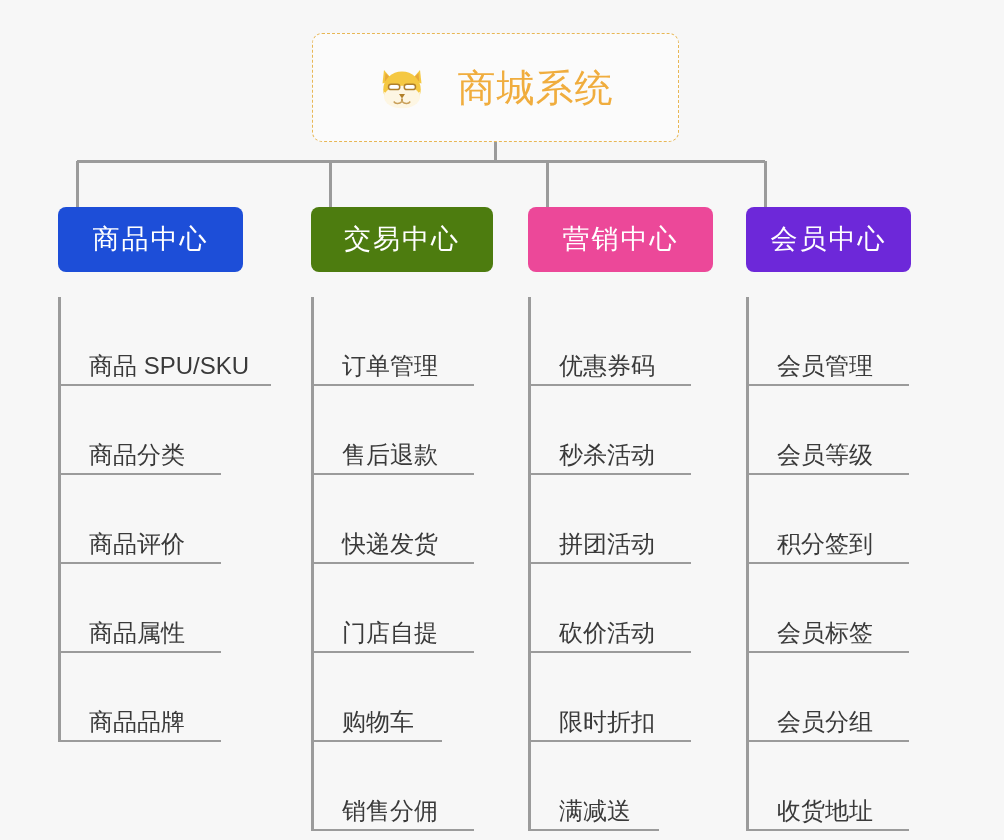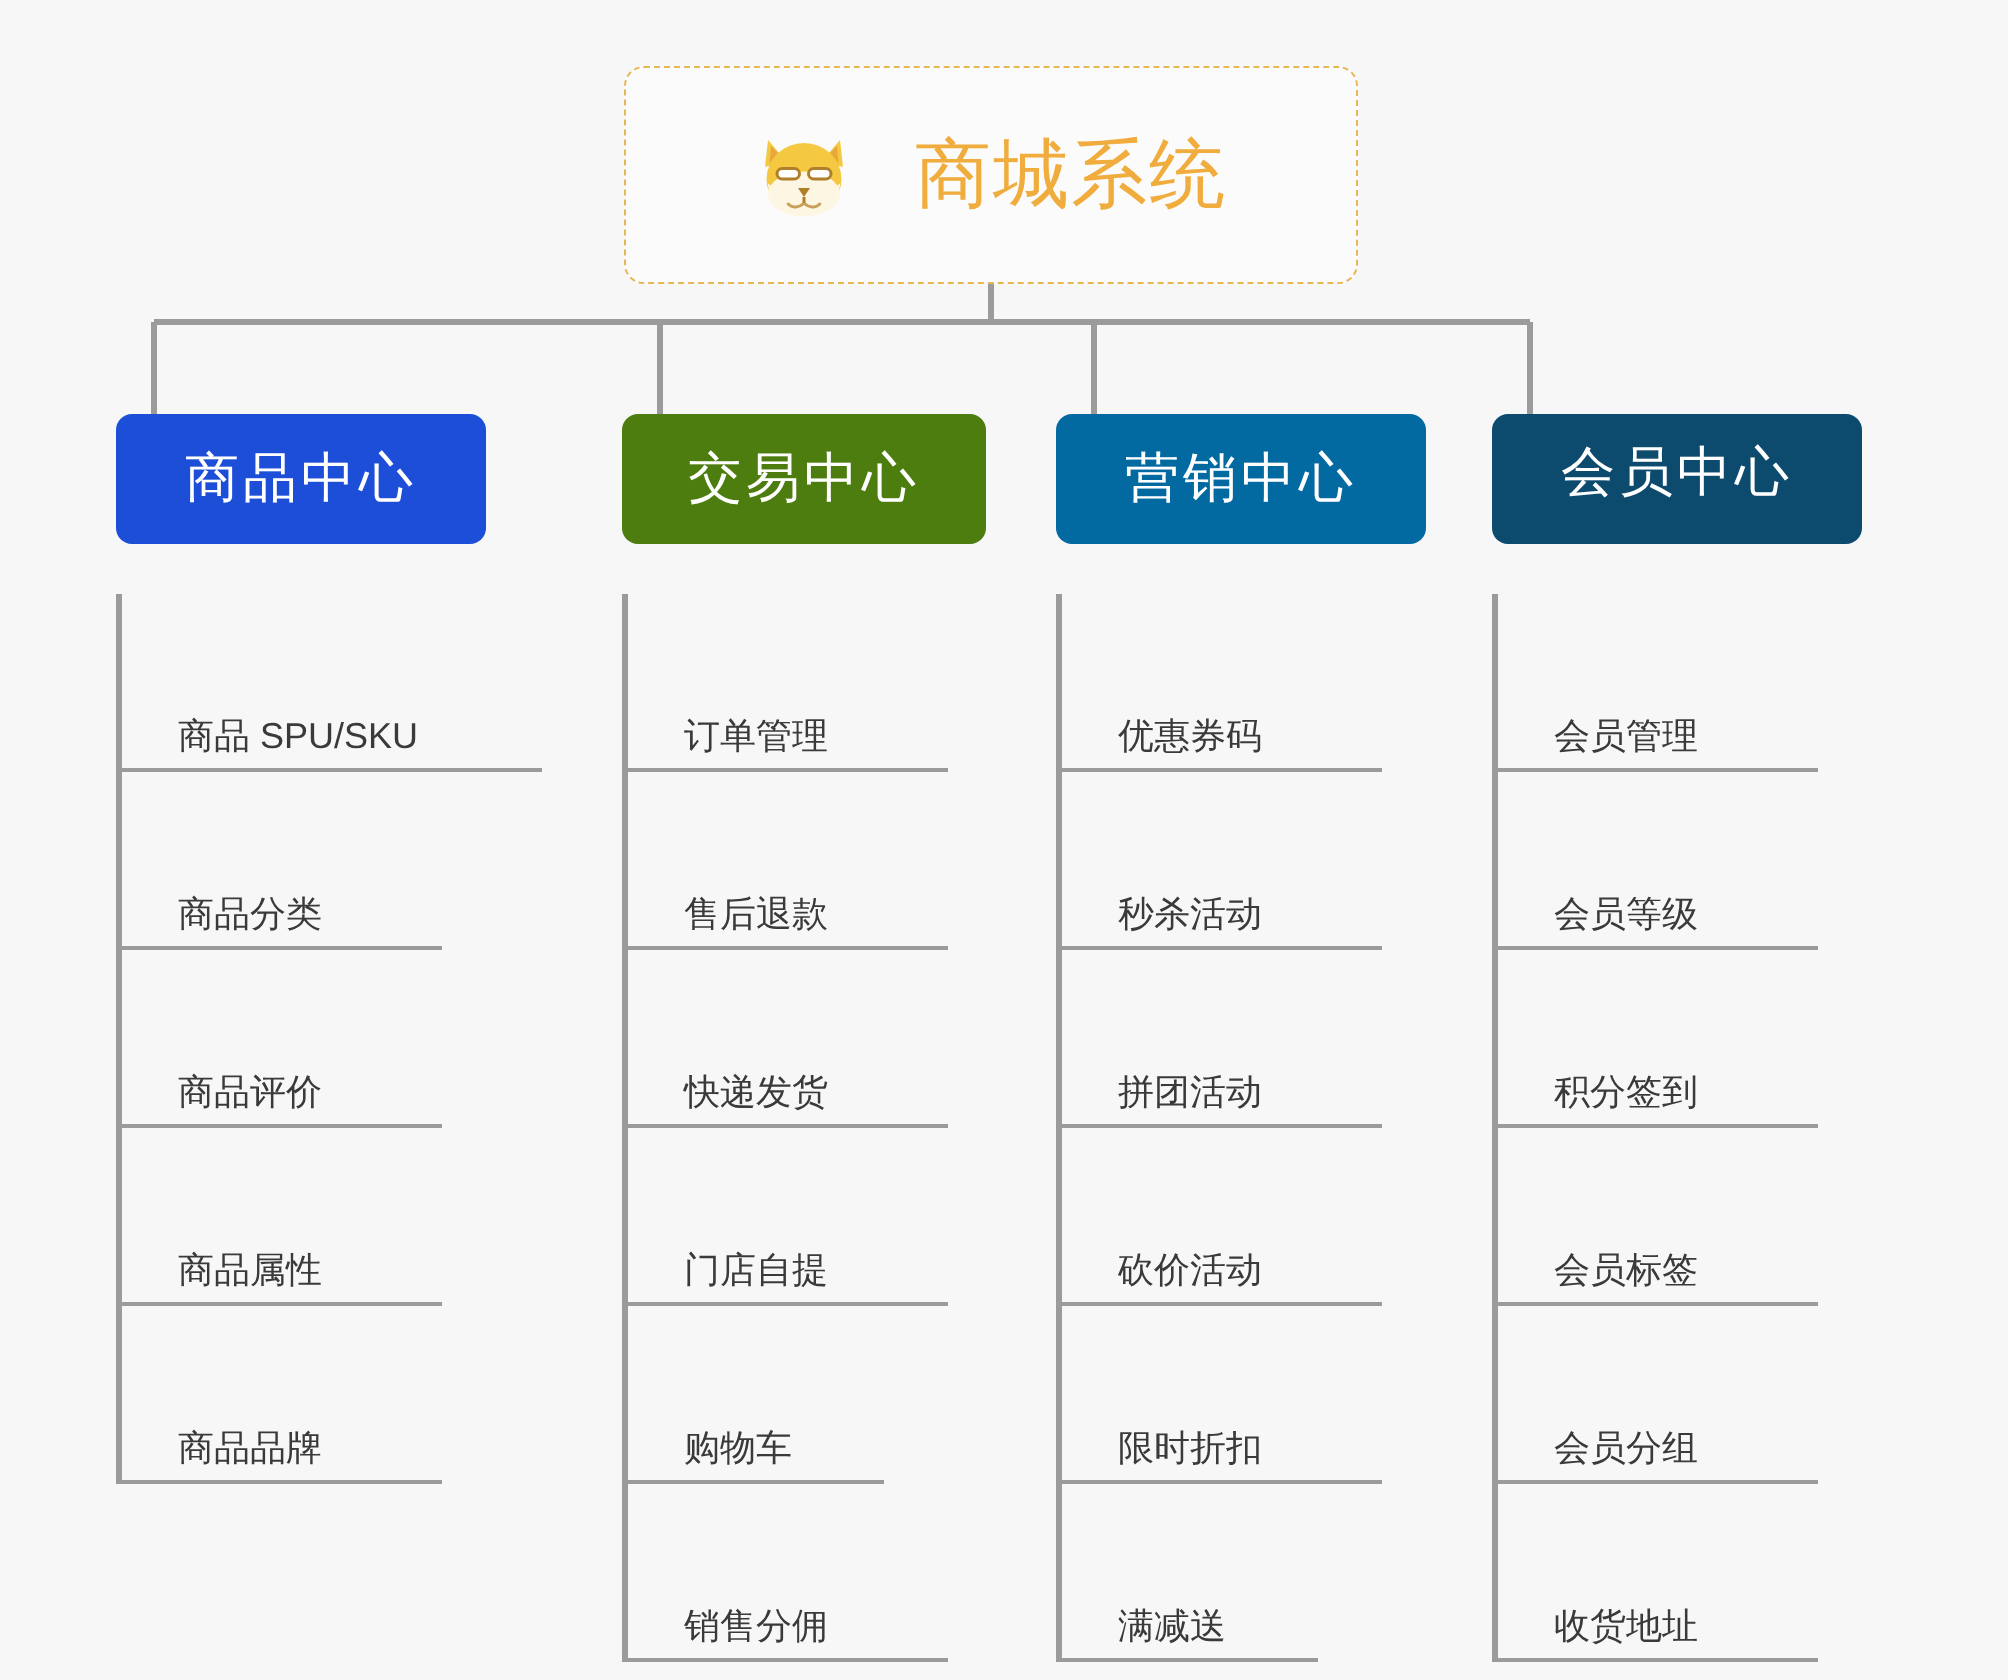--- a/index.html
+++ b/index.html
@@ -89,21 +89,21 @@
     padding-left: 14px;
   }
   .leaf-underline {
     position: absolute;
     left: 0;
     bottom: 0;
     height: 2px;
     background: #9b9b9b;
   }
   .leaf-label {
-    font-size: 18px;
+    font-size: 24px;
     color: #3a3a3a;
     white-space: nowrap;
     padding: 0 14px 7px 14px;
     line-height: 1.1;
   }
 </style>
 </head>
 <body>
 
 <div id="canvas">
@@ -182,21 +182,21 @@
             <span class="leaf-label">购物车</span>
             <div class="leaf-underline" style="width: 128px;"></div>
           </div>
           <div class="leaf-item">
             <span class="leaf-label">销售分佣</span>
             <div class="leaf-underline" style="width: 160px;"></div>
           </div>
         </div>
       </div>
       <div class="column" style="left: 528px; width: 185px;">
-        <div class="cat-header" style="background: #0369a1; width: 185px;">营销中心</div>
+        <div class="cat-header" style="background: #ec4899; width: 185px;">营销中心</div>
         <div class="leaf-list">
           <div class="leaf-item">
             <span class="leaf-label">优惠券码</span>
             <div class="leaf-underline" style="width: 160px;"></div>
           </div>
           <div class="leaf-item">
             <span class="leaf-label">秒杀活动</span>
             <div class="leaf-underline" style="width: 160px;"></div>
           </div>
           <div class="leaf-item">
@@ -211,21 +211,21 @@
             <span class="leaf-label">限时折扣</span>
             <div class="leaf-underline" style="width: 160px;"></div>
           </div>
           <div class="leaf-item">
             <span class="leaf-label">满减送</span>
             <div class="leaf-underline" style="width: 128px;"></div>
           </div>
         </div>
       </div>
       <div class="column" style="left: 746px; width: 185px;">
-        <div class="cat-header" style="background: #0c4a6e; width: 185px; font-family: Liberation Mono, monospace;">会员中心</div>
+        <div class="cat-header" style="background: #6d28d9; width: 165px;">会员中心</div>
         <div class="leaf-list">
           <div class="leaf-item">
             <span class="leaf-label">会员管理</span>
             <div class="leaf-underline" style="width: 160px;"></div>
           </div>
           <div class="leaf-item">
             <span class="leaf-label">会员等级</span>
             <div class="leaf-underline" style="width: 160px;"></div>
           </div>
           <div class="leaf-item">

